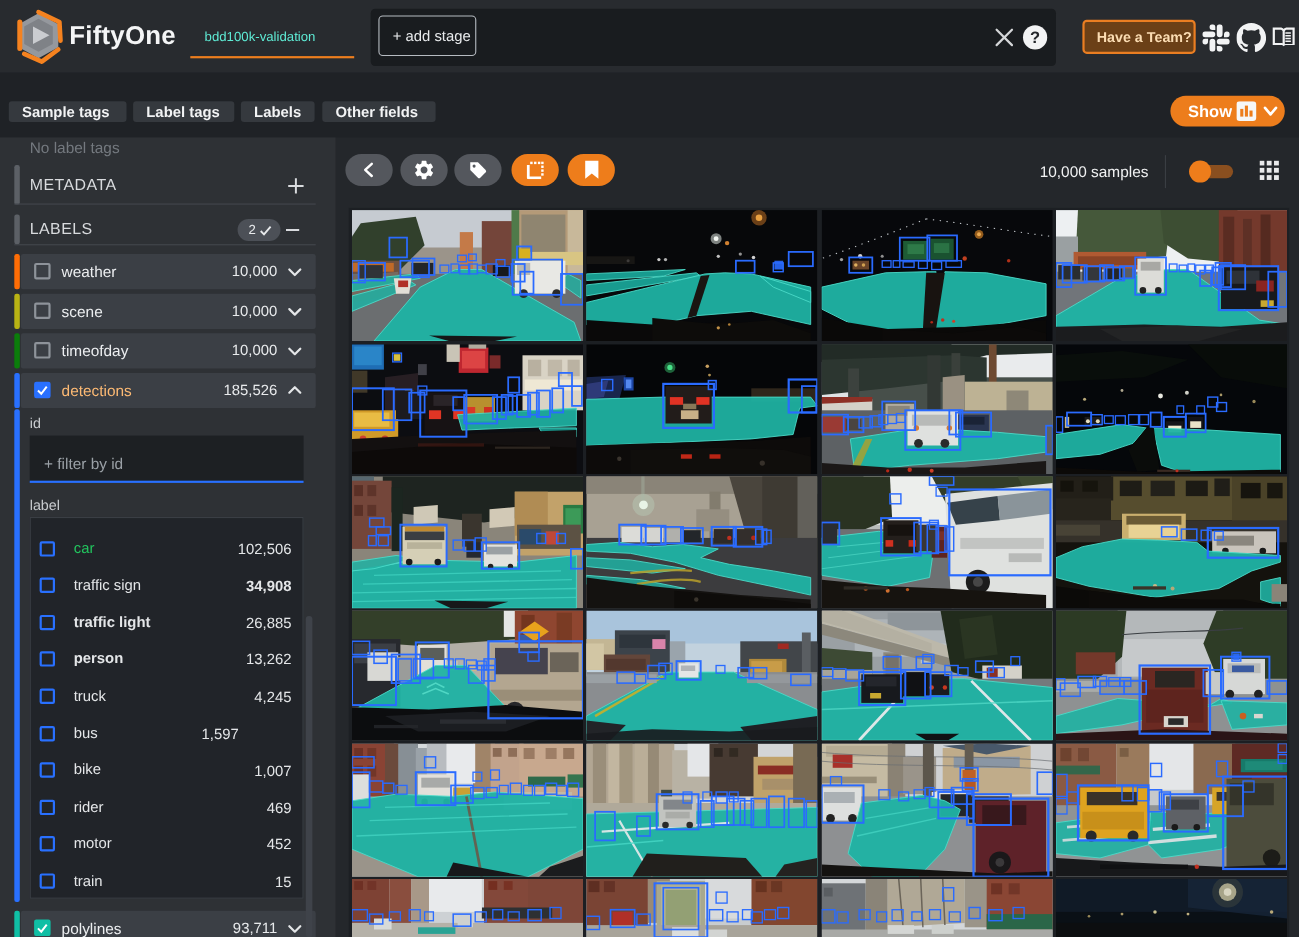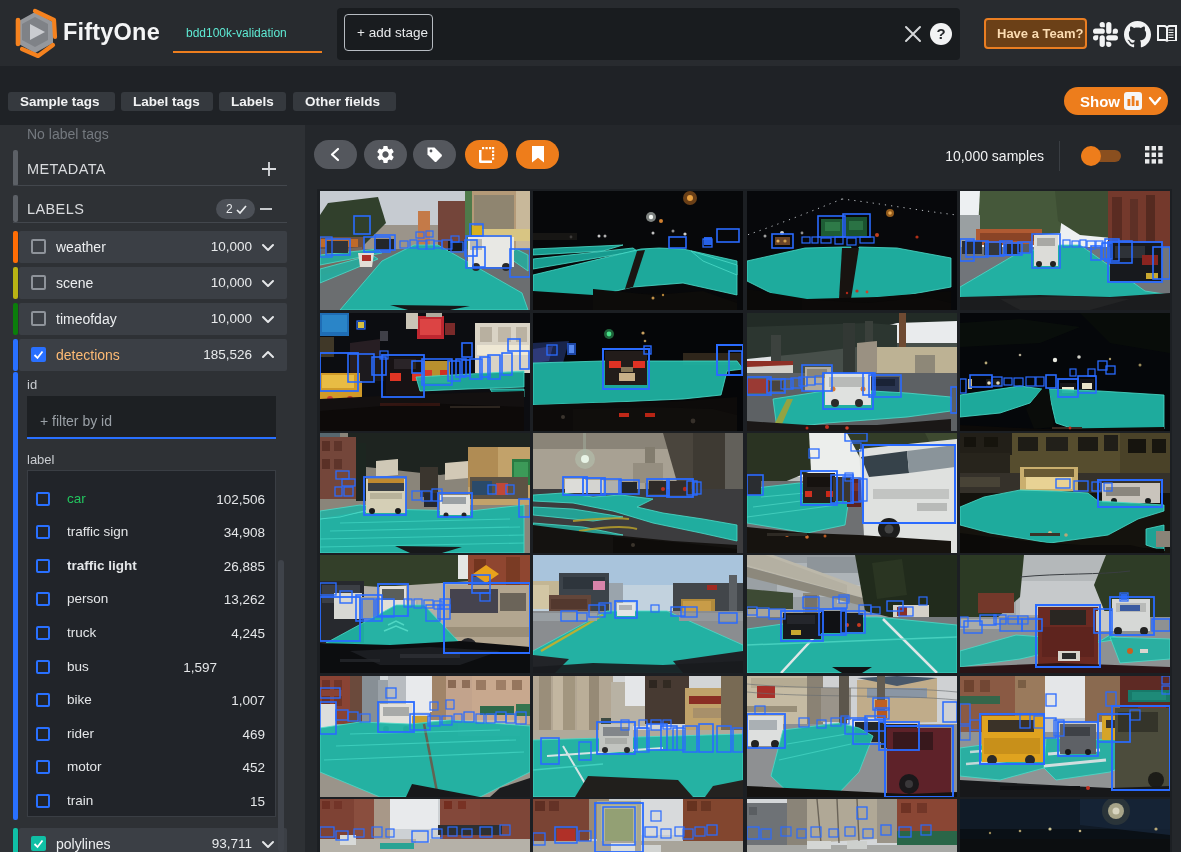--- a/index.html
+++ b/index.html
@@ -118,26 +118,26 @@
 <div class="txt" style="left:27px;top:377px;font-size:13px;color:#c9ccd0;font-weight:400;">id</div>
 <div class="abs" style="left:27px;top:396px;width:249px;height:43px;background:#1d2023;border-bottom:2px solid #2970ff"></div>
 <div class="txt" style="left:40px;top:413px;font-size:14px;color:#9aa0a6;font-weight:400;">+ filter by id</div>
 <div class="txt" style="left:27px;top:452px;font-size:13px;color:#c9ccd0;font-weight:400;">label</div>
 <div class="abs" style="left:27px;top:470px;width:249px;height:347px;background:#212429;border:1px solid #3a3e44"></div>
 <div class="abs" style="left:36px;top:492px;width:14px;height:14px;border:2px solid #2970ff;border-radius:2px"></div>
 <div class="txt" style="left:67px;top:491px;font-size:13.5px;color:#22c55e;font-weight:400;">car</div>
 <div class="txt" style="right:916px;top:492px;font-size:13.5px;color:#e4e6e8;font-weight:400;">102,506</div>
 <div class="abs" style="left:36px;top:525px;width:14px;height:14px;border:2px solid #2970ff;border-radius:2px"></div>
 <div class="txt" style="left:67px;top:524px;font-size:13.5px;color:#e4e6e8;font-weight:400;">traffic sign</div>
-<div class="txt" style="right:916px;top:525px;font-size:13.5px;color:#e4e6e8;font-weight:400;">34,908</div>
+<div class="txt" style="right:916px;top:525px;font-size:13.5px;color:#e4e6e8;font-weight:700;">34,908</div>
 <div class="abs" style="left:36px;top:559px;width:14px;height:14px;border:2px solid #2970ff;border-radius:2px"></div>
 <div class="txt" style="left:67px;top:558px;font-size:13.5px;color:#e4e6e8;font-weight:700;">traffic light</div>
 <div class="txt" style="right:916px;top:559px;font-size:13.5px;color:#e4e6e8;font-weight:400;">26,885</div>
 <div class="abs" style="left:36px;top:592px;width:14px;height:14px;border:2px solid #2970ff;border-radius:2px"></div>
-<div class="txt" style="left:67px;top:591px;font-size:13.5px;color:#e4e6e8;font-weight:400;">person</div>
+<div class="txt" style="left:67px;top:591px;font-size:13.5px;color:#e4e6e8;font-weight:700;">person</div>
 <div class="txt" style="right:916px;top:592px;font-size:13.5px;color:#e4e6e8;font-weight:400;">13,262</div>
 <div class="abs" style="left:36px;top:626px;width:14px;height:14px;border:2px solid #2970ff;border-radius:2px"></div>
 <div class="txt" style="left:67px;top:625px;font-size:13.5px;color:#e4e6e8;font-weight:400;">truck</div>
 <div class="txt" style="right:916px;top:626px;font-size:13.5px;color:#e4e6e8;font-weight:400;">4,245</div>
 <div class="abs" style="left:36px;top:660px;width:14px;height:14px;border:2px solid #2970ff;border-radius:2px"></div>
 <div class="txt" style="left:67px;top:659px;font-size:13.5px;color:#e4e6e8;font-weight:400;">bus</div>
 <div class="txt" style="right:964px;top:660px;font-size:13.5px;color:#e4e6e8;font-weight:400;">1,597</div>
 <div class="abs" style="left:36px;top:693px;width:14px;height:14px;border:2px solid #2970ff;border-radius:2px"></div>
 <div class="txt" style="left:67px;top:692px;font-size:13.5px;color:#e4e6e8;font-weight:400;">bike</div>
 <div class="txt" style="right:916px;top:693px;font-size:13.5px;color:#e4e6e8;font-weight:400;">1,007</div>

